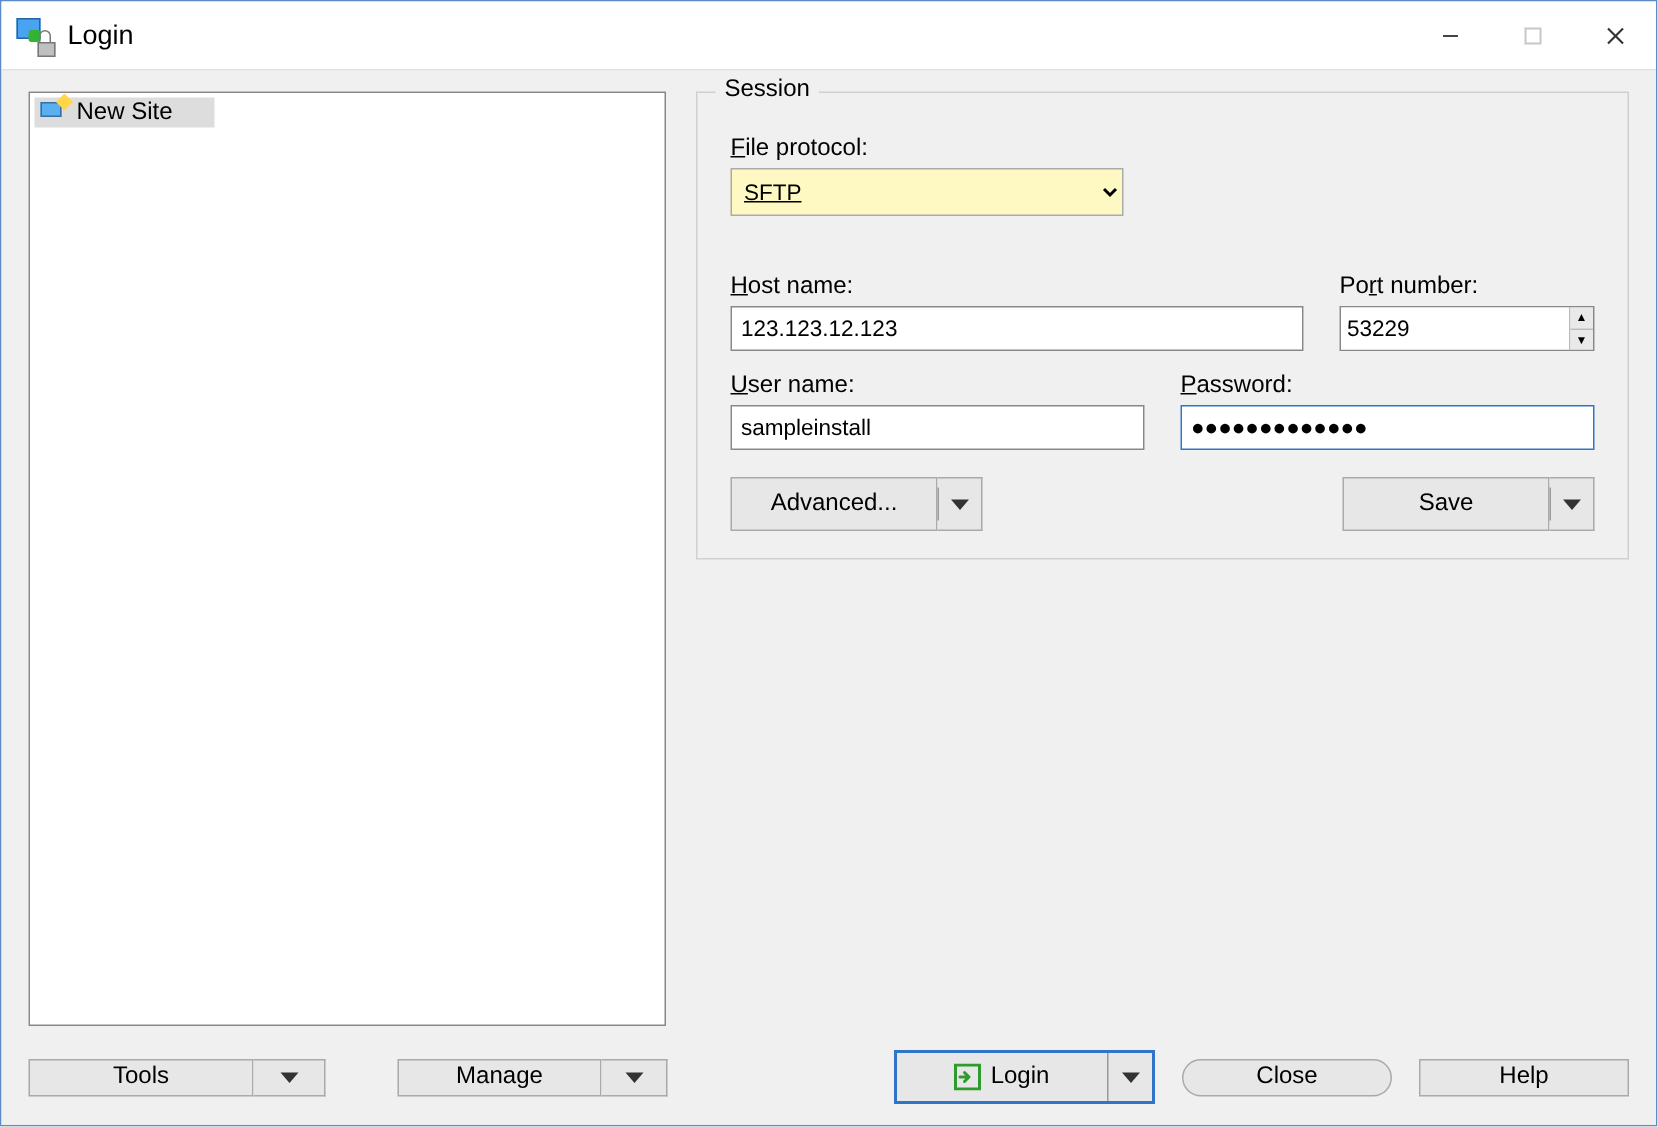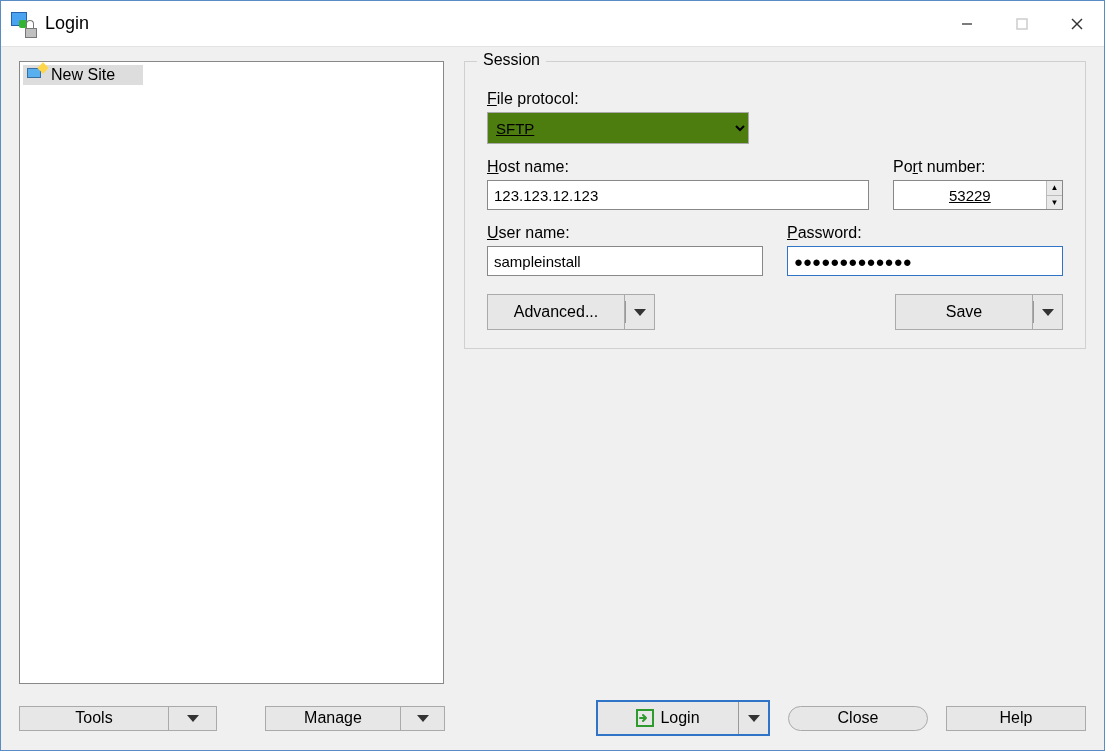--- a/index.html
+++ b/index.html
@@ -134,46 +134,46 @@
     .field-label .ul { text-decoration: underline; }
     .row { display: flex; gap: 24px; margin-top: 14px; align-items: flex-end; }
     .row:first-child { margin-top: 8px; }
     .col { display: flex; flex-direction: column; }
 
     select.protocol {
       width: 262px;
       height: 32px;
       font-size: 15px;
       padding: 2px 4px;
-      background: #4d7c0f;
+      background: #fef9c3;
       border: 1px solid #aaa;
       text-decoration: underline;
     }
     .textinput {
       height: 30px;
       font-size: 15px;
       padding: 2px 6px;
       border: 1px solid #888;
       background: #fff;
     }
     .textinput.focus {
       border: 1px solid #2f74c7;
     }
     .host { flex: 1; }
     .host .textinput { width: 100%; }
-    .portwrap { width: 170px; }
+    .portwrap { width: 170px; margin-top: 24px; }
     .port-spinner {
       display: flex;
       height: 30px;
       border: 1px solid #888;
       background: #fff;
     }
     .port-spinner input {
-      border: none; outline: none; text-align: center;
-      width: 100%; padding: 0 4px; font-size: 15px; text-decoration: underline;
+      border: none; outline: none; text-align: left;
+      width: 100%; padding: 0 4px; font-size: 15px;
     }
     .port-spinner .spinbtns {
       width: 18px;
       display: flex; flex-direction: column;
       border-left: 1px solid #bbb;
     }
     .port-spinner .spinbtn {
       flex: 1;
       background: #e9e9e9;
       border: none;

